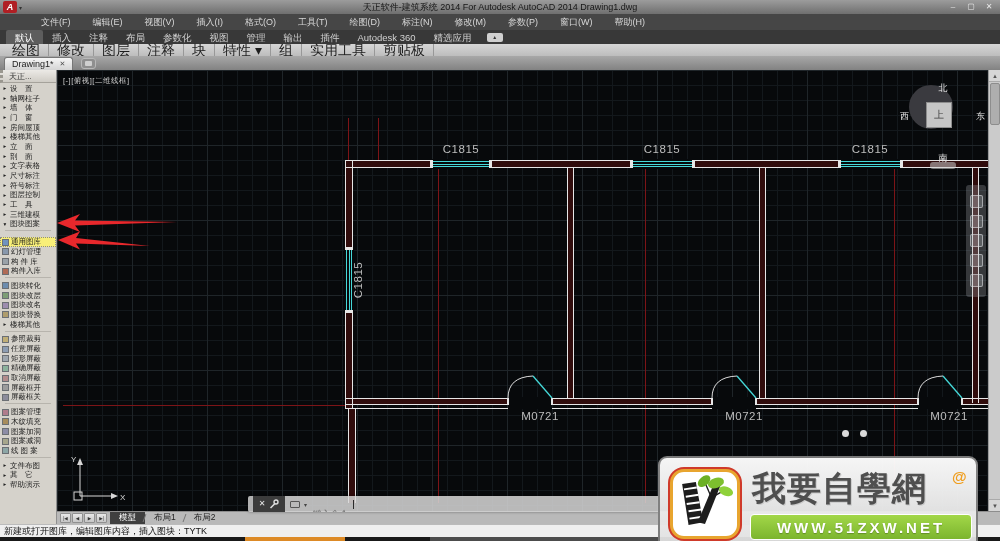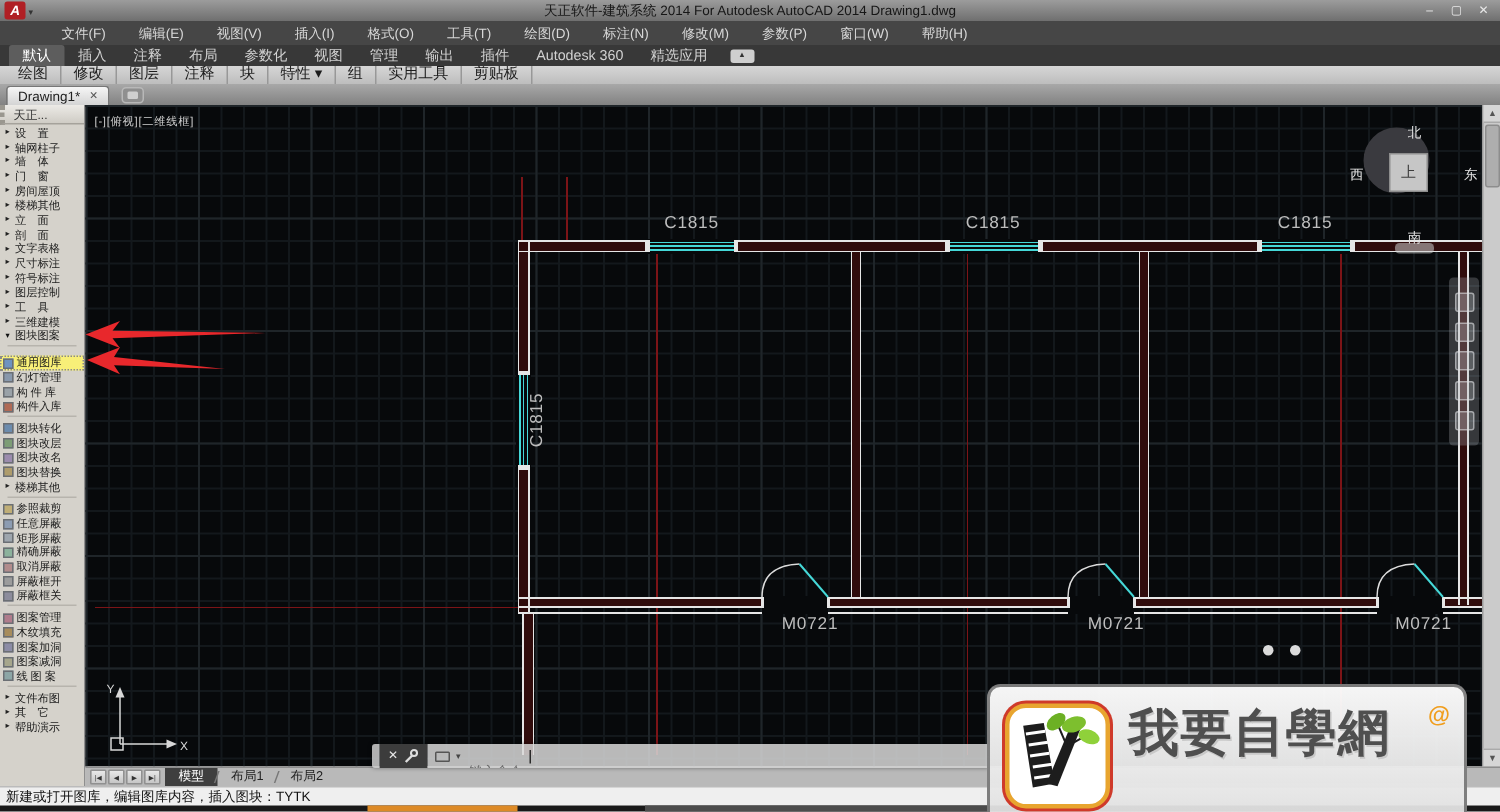--- a/index.html
+++ b/index.html
@@ -27,40 +27,40 @@
   #ribbontabs{position:absolute;left:0;top:30px;width:1000px;height:14px;background:#383838;
     display:flex;align-items:flex-end;padding-left:6px;}
   .rtab{color:#d2d2d2;font-size:9.5px;padding:2px 9px 1px;line-height:11px;white-space:nowrap;}
   .rtab.active{background:#5d5d5d;color:#fff;border-radius:2px 2px 0 0;}
   #ribbon-min{margin-left:6px;margin-bottom:2px;width:16px;height:9px;background:#cfcfcf;
     border-radius:2px;font-size:5px;color:#333;text-align:center;line-height:9px;}
 
   
   #panelrow{position:absolute;left:0;top:44px;width:1000px;height:12px;
     background:linear-gradient(#d6d6d6,#bdbdbd);display:flex;align-items:center;padding-left:4px;}
-  .pname{font-size:10px;color:#1d1d1d;padding:0 8px;border-right:1px solid #989898;
+  .pname{font-size:14px;color:#1d1d1d;padding:0 8px;border-right:1px solid #989898;
     line-height:12px;white-space:nowrap;}
 
   
   #filetabs{position:absolute;left:0;top:56px;width:1000px;height:14px;
     background:linear-gradient(#a8a8a8,#828282);display:flex;align-items:flex-end;padding-left:4px;}
   .ftab{height:13px;background:linear-gradient(#f6f6f6,#d4d4d4);border:1px solid #777;border-bottom:none;
     border-radius:3px 3px 0 0;display:flex;align-items:center;gap:6px;padding:0 7px;font-size:9px;color:#222;}
   .ftab-x{font-size:7px;color:#555;}
   #newtab-btn{width:15px;height:11px;margin-left:8px;margin-bottom:1px;background:#8f8f8f;
     border:1px solid #b8b8b8;border-radius:3px;position:relative;}
   #newtab-btn::after{content:"";position:absolute;left:3px;top:2px;width:7px;height:5px;
     background:#cfcfcf;border-radius:1px;}
 
   
   #sidebar{position:absolute;left:0;top:70px;width:57px;height:454px;background:#d5d2cb;
     border-right:1px solid #8f8f8f;}
   #sb-header{height:13px;background:linear-gradient(#eceae6,#cfccc5);border-bottom:1px solid #a5a29b;
     font-size:8px;color:#333;padding-left:6px;line-height:13px;border-left:3px dotted #9a978f;}
-  #sb-list{padding-top:1px;font-family:Liberation Serif, serif;}
+  #sb-list{padding-top:1px;}
   .sb-item{height:9.7px;display:flex;align-items:center;gap:2px;padding-left:2px;cursor:default;}
   .sb-glyph{width:6px;font-size:5.5px;color:#222;line-height:1;flex:0 0 6px;text-align:center;}
   .sb-ic{width:7px;height:7px;flex:0 0 7px;background:var(--ic,#9aa2aa);
     border:1px solid #6b6f74;display:none;}
   .sb-label{font-size:7.5px;color:#1c1c1c;white-space:nowrap;letter-spacing:0;}
   .sb-item.t-cmd .sb-ic{display:block;}
   .sb-item.t-sep{height:3px;padding:0;margin:1px 5px;border-top:1px solid #b7b4ad;}
   .sb-item.t-sep.wide{height:6px;}
   .sb-item.selected{background:#f8ef78;outline:1px dotted #8a8a8a;outline-offset:-1px;}
   .sb-item.expanded .sb-glyph{color:#111;}
@@ -715,18 +715,21 @@
           <line x1="42" y1="28" x2="56" y2="20"></line>
         <line x1="42" y1="28" x2="36" y2="14"></line>
       </g>
       <ellipse cx="47" cy="12" rx="9" ry="5.5" fill="#7dbf2e" transform="rotate(-18 47 12)"></ellipse>
       <ellipse cx="58" cy="21" rx="8" ry="5" fill="#8fd13a" transform="rotate(20 58 21)"></ellipse>
       <ellipse cx="34" cy="10" rx="8" ry="5" fill="#6cb024" transform="rotate(-40 34 10)"></ellipse>
     </svg>
   </div>
   <div id="wm-title">我要自學網</div>
   <div id="wm-at">@</div>
+  <div id="wm-bar">
+    <span id="wm-url">WWW.51ZXW.NET</span>
+  </div>
 </div>
 
 <svg id="arrow-layer">
   <polygon points="57,223 80,214 75,220.5 177,222 75,225.5 80,232" fill="#e8282c"></polygon>
   <polygon points="58,240 80,231.5 76,238 150,246 76,243.5 80,249.5" fill="#e8282c"></polygon>
 </svg>
 
 </body></html>

